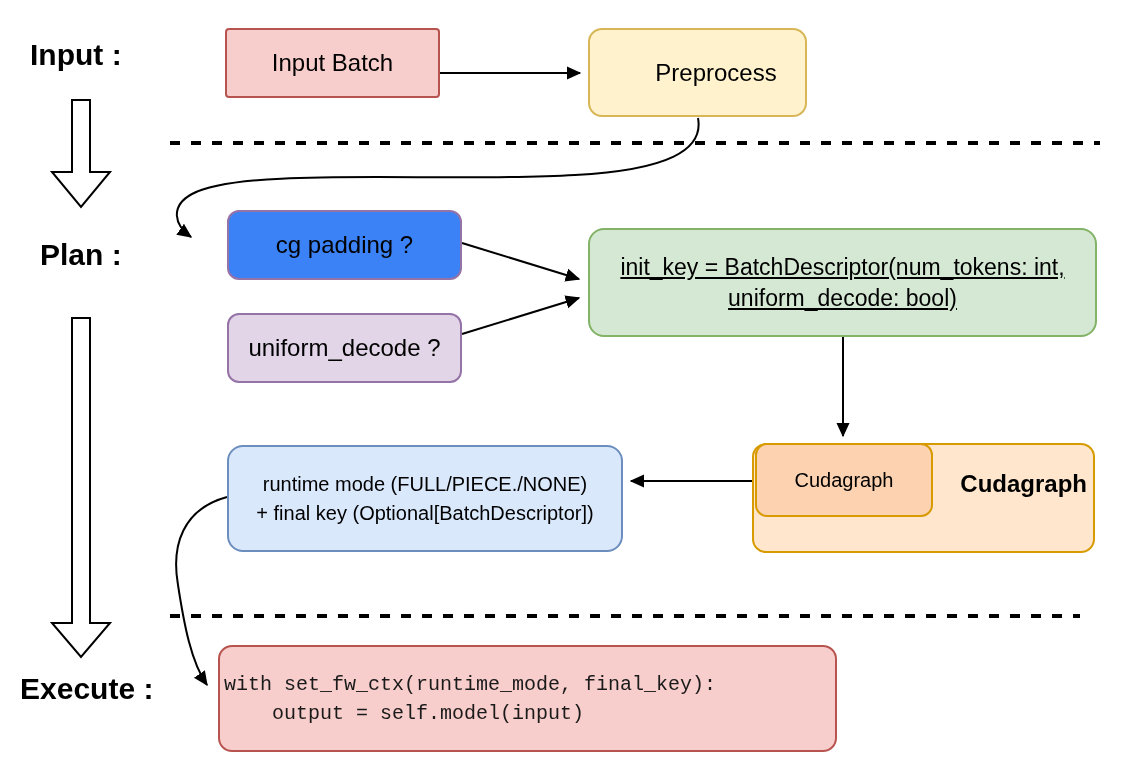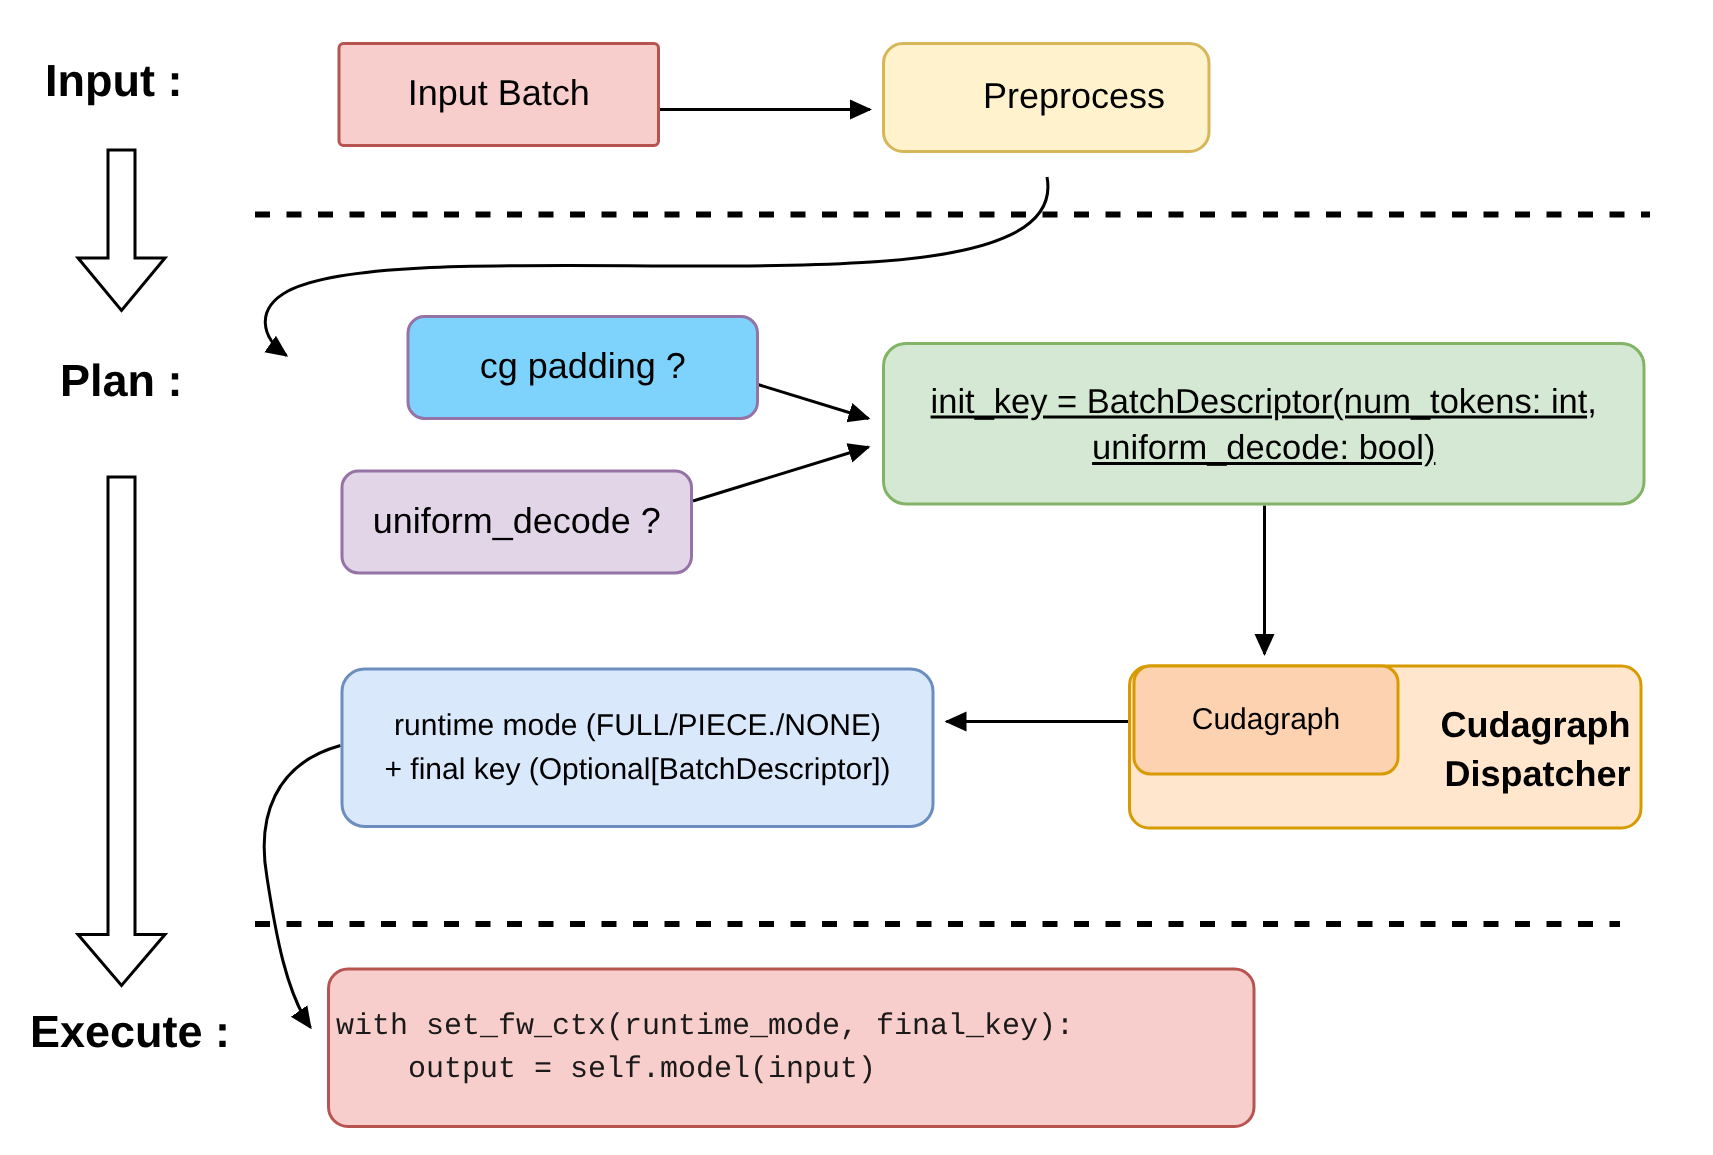--- a/index.html
+++ b/index.html
@@ -10,21 +10,21 @@
   #wires{position:absolute;left:0;top:0;z-index:1;}
   .stage-label{
     position:absolute;z-index:2;font-weight:bold;font-size:30px;color:#000;white-space:nowrap;
   }
   .box{
     position:absolute;z-index:2;box-sizing:border-box;border:2px solid #000;
     display:flex;flex-direction:column;align-items:center;justify-content:center;
     text-align:center;white-space:nowrap;
   }
   .box-input-batch{left:225px;top:28px;width:215px;height:70px;border-radius:4px;font-size:24px;text-align:center;}
-  .box-preprocess{left:588px;top:28px;width:219px;height:74px;border-radius:14px;font-size:24px;padding-left:37px;}
+  .box-preprocess{left:588px;top:28px;width:219px;height:89px;border-radius:14px;font-size:24px;padding-left:37px;}
   .box-cg-padding{left:227px;top:210px;width:235px;height:70px;border-radius:12px;font-size:24px;}
   .box-uniform-decode{left:227px;top:300px;width:235px;height:70px;border-radius:12px;font-size:24px;}
   .box-init-key{left:588px;top:228px;width:509px;height:109px;border-radius:16px;font-size:23px;line-height:31px;}
   .box-runtime-mode{left:227px;top:445px;width:396px;height:107px;border-radius:16px;font-size:20px;line-height:29px;}
   .box-cudagraph{left:752px;top:443px;width:343px;height:110px;border-radius:14px;align-items:flex-start;justify-content:flex-start;}
   .cud-label{position:absolute;left:183px;top:22px;width:150px;text-align:right;font-size:24px;line-height:33px;font-weight:bold;}
   .box-dispatch{left:755px;top:443px;width:178px;height:74px;border-radius:12px;font-size:20px;}
   .box-code{
     left:218px;top:645px;width:619px;height:107px;border-radius:14px;
     font-family:"Liberation Mono",monospace;font-size:20px;line-height:29px;
@@ -65,37 +65,36 @@
   <div class="stage-label" style="left:20px;top:672px;">Execute :</div>
 
   <div class="box box-input-batch" style="background: rgb(248, 206, 204); border-color: rgb(184, 84, 80);">
     <span>Input Batch</span>
   </div>
 
   <div class="box box-preprocess" style="background: rgb(255, 242, 204); border-color: rgb(214, 182, 86);">
     <span>Preprocess</span>
   </div>
 
-  <div class="box box-cg-padding" style="background: #7dd3fc; border-color: rgb(150, 115, 166); margin-left: 44px;">
+  <div class="box box-cg-padding" style="background: #3b82f6; border-color: rgb(150, 115, 166);">
     <span>cg padding ?</span>
   </div>
 
   <div class="box box-uniform-decode" style="background: rgb(225, 213, 231); border-color: rgb(150, 115, 166); margin-top: 13px;">
     <span>uniform_decode ?</span>
   </div>
 
   <div class="box box-init-key" style="background: rgb(213, 232, 212); border-color: rgb(130, 179, 102); text-decoration: underline;">
     <div>init_key = BatchDescriptor(num_tokens: int,</div>
     <div>uniform_decode: bool)</div>
   </div>
 
   <div class="box box-cudagraph" style="background: rgb(255, 230, 204); border-color: rgb(215, 155, 0);">
     <div class="cud-label">
       <div>Cudagraph</div>
-      <div>Dispatcher</div>
     </div>
   </div>
 
   <div class="box box-dispatch" style="background: rgb(252, 210, 176); border-color: rgb(215, 155, 0);">
     <span>Cudagraph</span>
   </div>
 
   <div class="box box-runtime-mode" style="background: rgb(218, 232, 252); border-color: rgb(108, 142, 191);">
     <div>runtime mode (FULL/PIECE./NONE)</div>
     <div>+ final key (Optional[BatchDescriptor])</div>

